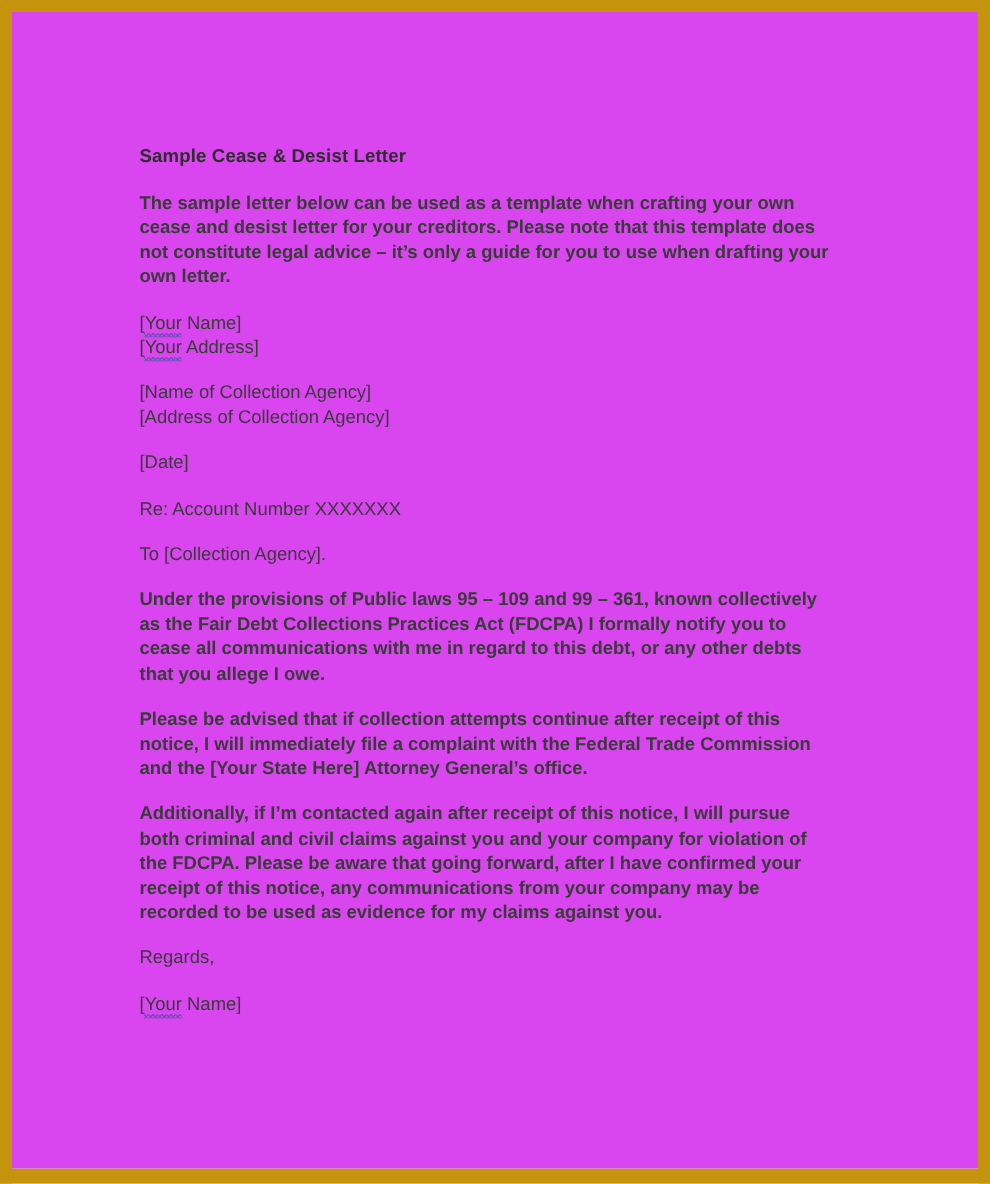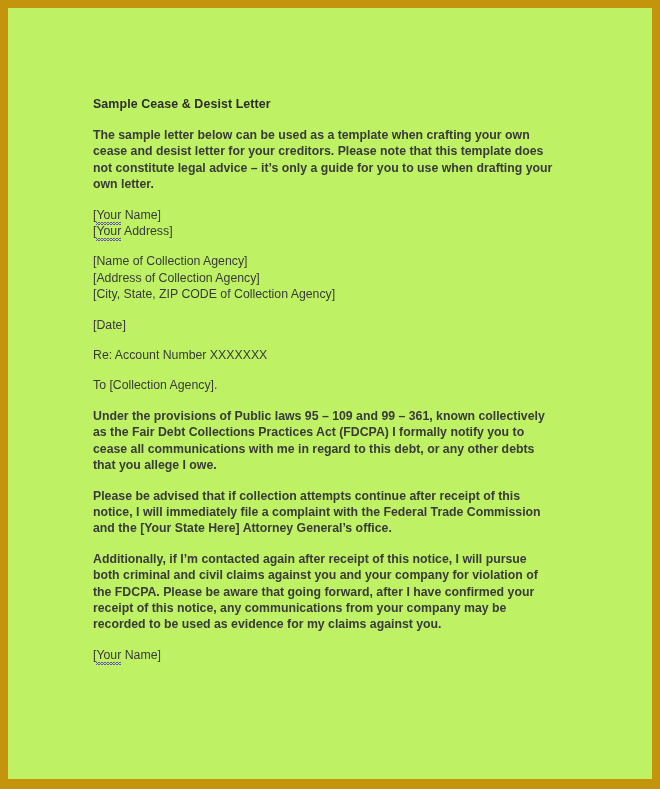--- a/index.html
+++ b/index.html
@@ -36,21 +36,21 @@
     background: #c4940c;
   }
 
   
   .sheet {
     position: absolute;
     left: 8px;
     top: 8px;
     width: 644px;
     height: 771px;
-    background: #bef264;
+    background: #d946ef;
   }
 
   .letter-body {
     position: absolute;
     left: 85px;
     top: 88px;
     width: 462px;
     color: #3a3a3a;
     font-size: 12.3px;
     line-height: 16.4px;
@@ -121,30 +121,30 @@
     <div class="para">The sample letter below can be used as a template when crafting your own cease and desist letter for your creditors. Please note that this template does not constitute legal advice – it’s only a guide for you to use when drafting your own letter.</div>
 
     <div class="block">
       <span class="line"><span>[</span><span class="misspell">Your</span><span> Name]</span></span>
       <span class="line"><span>[</span><span class="misspell">Your</span><span> Address]</span></span>
     </div>
 
     <div class="block">
       <span class="line">[Name of Collection Agency]</span>
       <span class="line">[Address of Collection Agency]</span>
-      <span class="line">[City, State, ZIP CODE of Collection Agency]</span>
     </div>
 
     <div class="short-line">[Date]</div>
 
     <div class="short-line">Re: Account Number XXXXXXX</div>
 
     <div class="short-line">To [Collection Agency].</div>
 
     <div class="para">Under the provisions of Public laws 95 – 109 and 99 – 361, known collectively as the Fair Debt Collections Practices Act (FDCPA) I formally notify you to cease all communications with me in regard to this debt, or any other debts that you allege I owe.</div>
     <div class="para">Please be advised that if collection attempts continue after receipt of this notice, I will immediately file a complaint with the Federal Trade Commission and the [Your State Here] Attorney General’s office.</div>
     <div class="para">Additionally, if I’m contacted again after receipt of this notice, I will pursue both criminal and civil claims against you and your company for violation of the FDCPA. Please be aware that going forward, after I have confirmed your receipt of this notice, any communications from your company may be recorded to be used as evidence for my claims against you.</div>
 
+    <div class="short-line">Regards,</div>
 
     <div class="sig-block"><span>[</span><span class="misspell">Your</span><span> Name]</span></div>
 
   </div>
 </div>
 
 </body></html>

